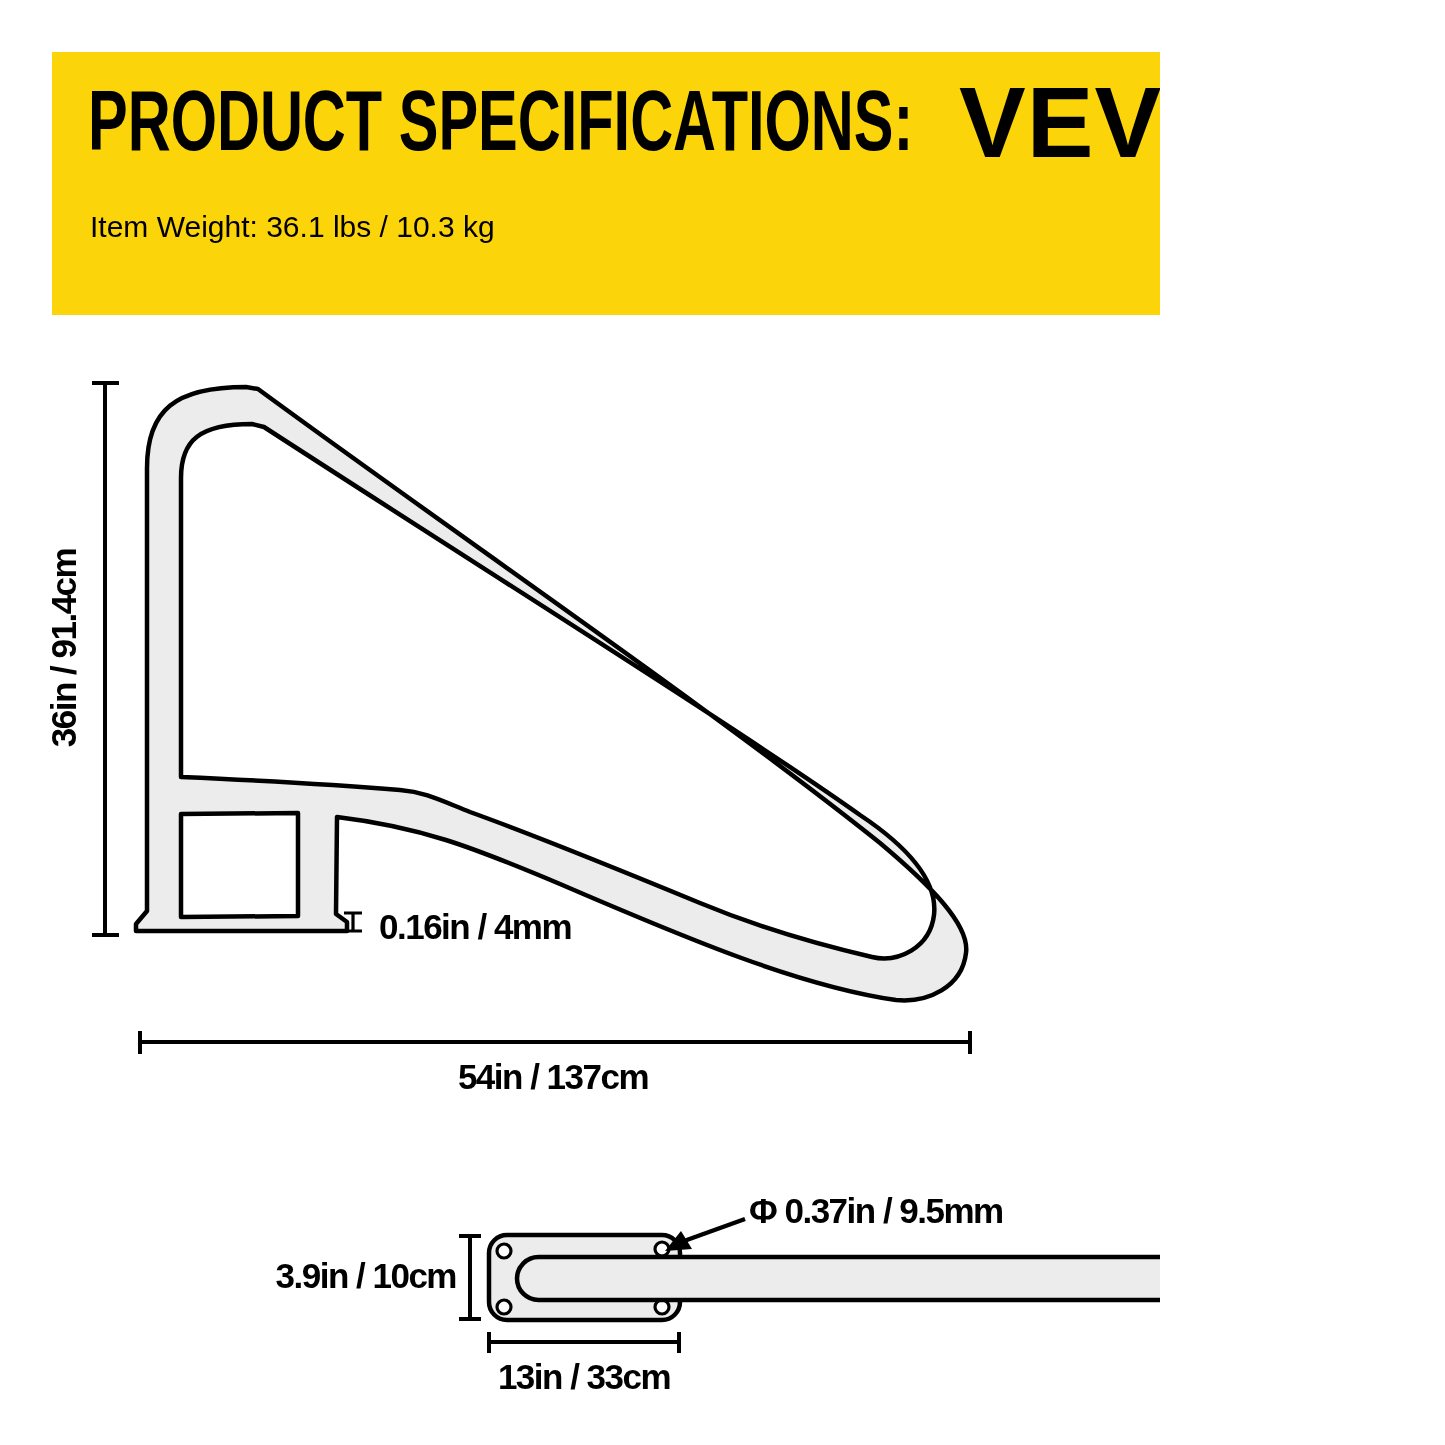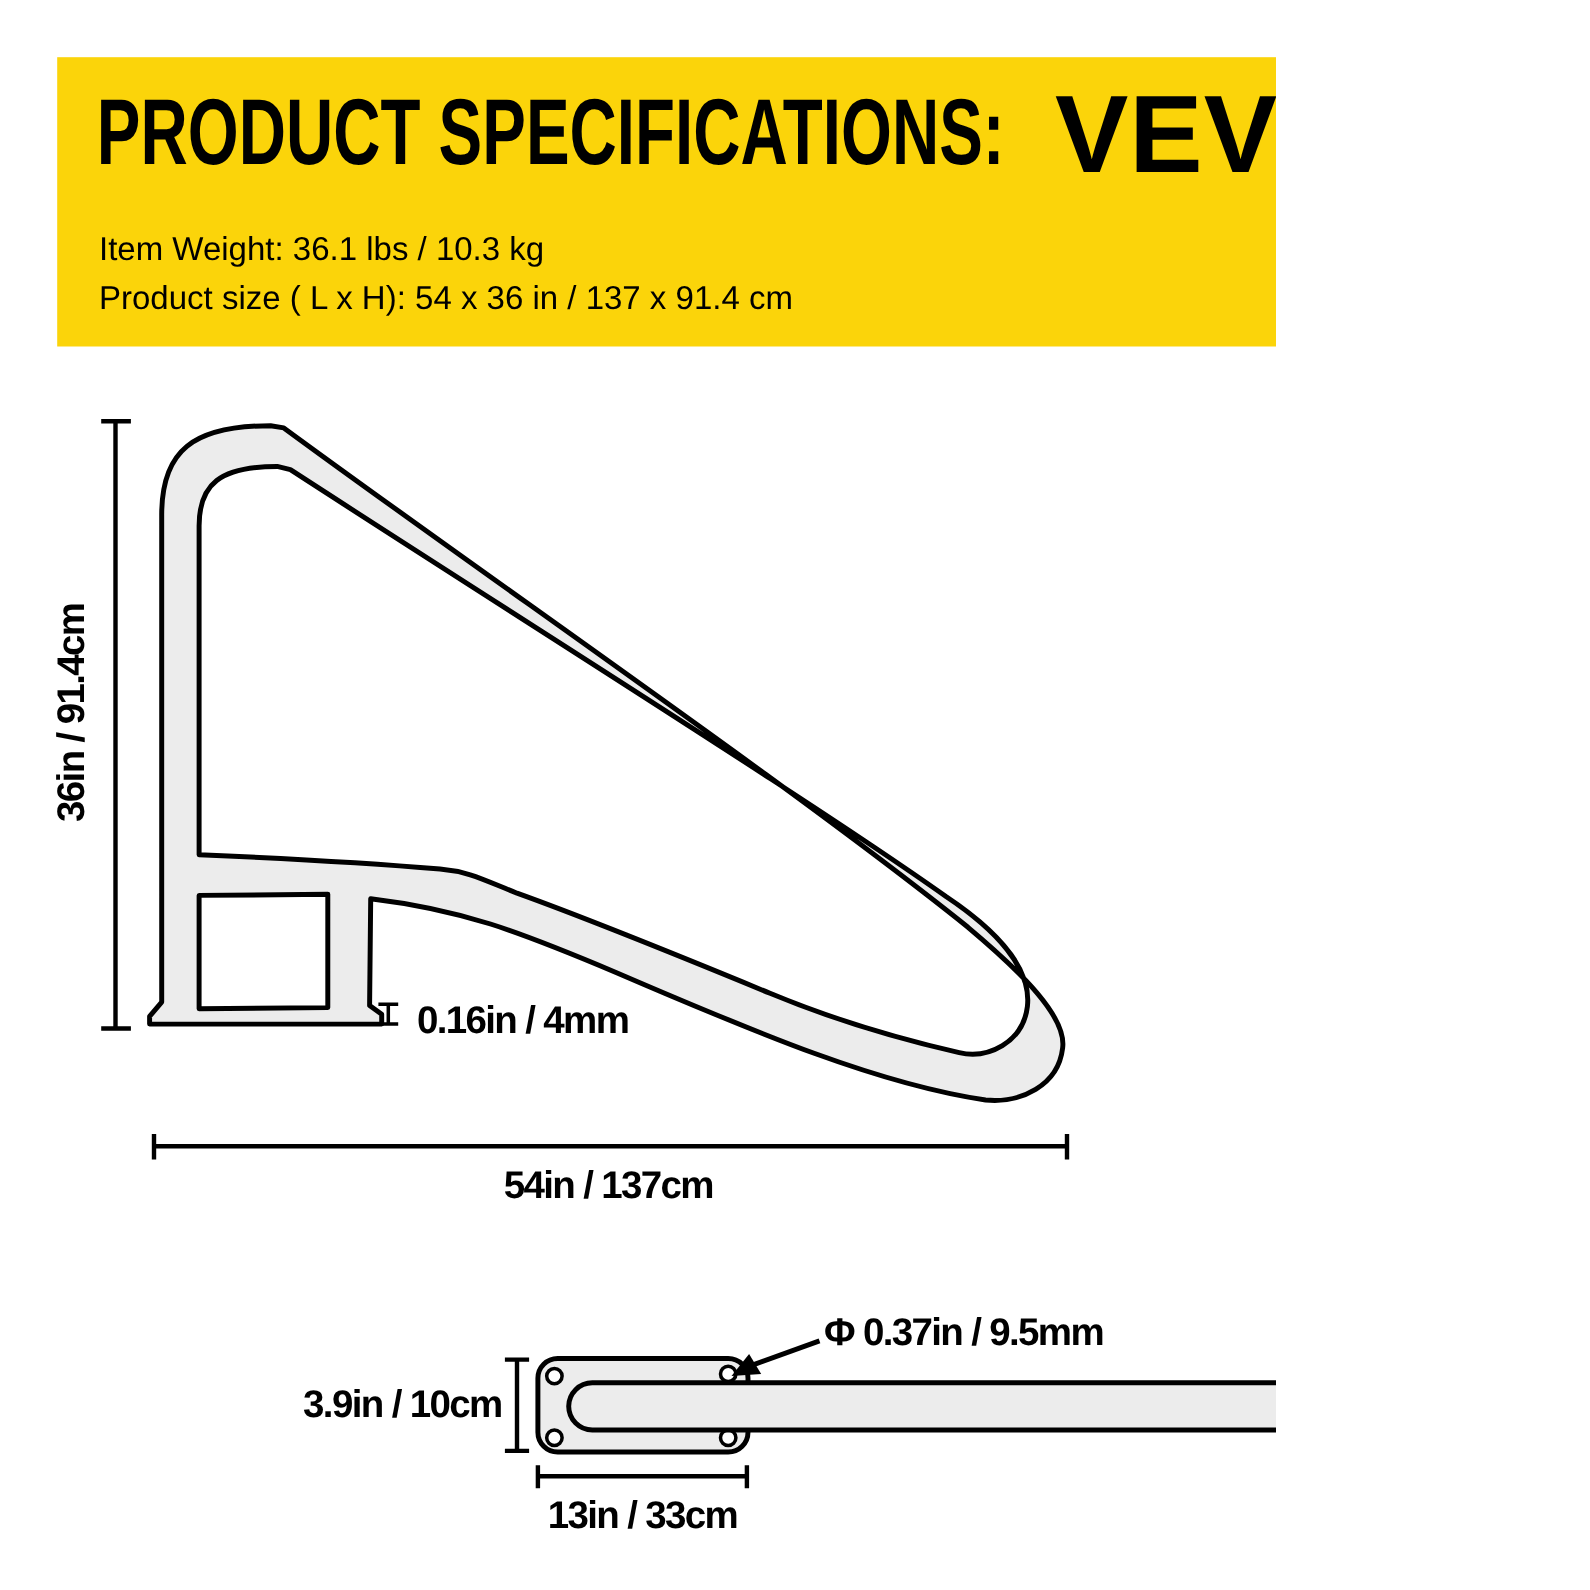--- a/index.html
+++ b/index.html
@@ -43,21 +43,20 @@
 </head>
 <body>
 
 <div class="stage">
 
   <div class="banner" id="banner-bg" style="background: rgb(251, 212, 10);">
     <div class="banner-title">PRODUCT SPECIFICATIONS:</div>
     <div class="brand"><span>VEVOR</span><span class="reg">®</span></div>
     <div class="spec-lines">
       <div>Item Weight: 36.1 lbs / 10.3 kg</div>
-      <div>Product size ( L x H): 54 x 36 in / 137 x 91.4 cm</div>
     </div>
   </div>
 
   <svg class="diagram" viewBox="0 0 1445 1445">
 
     <path class="tube" d="
       M 136 931
       L 136 924 L 147 911
       L 147 468
       C 147 410 175 387 246 387

